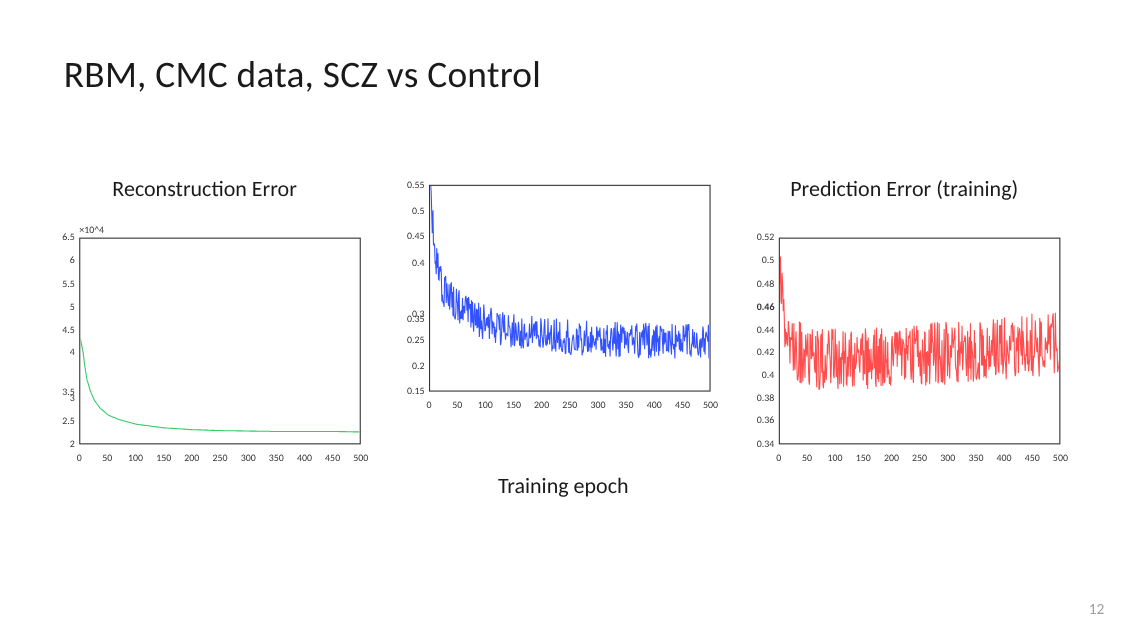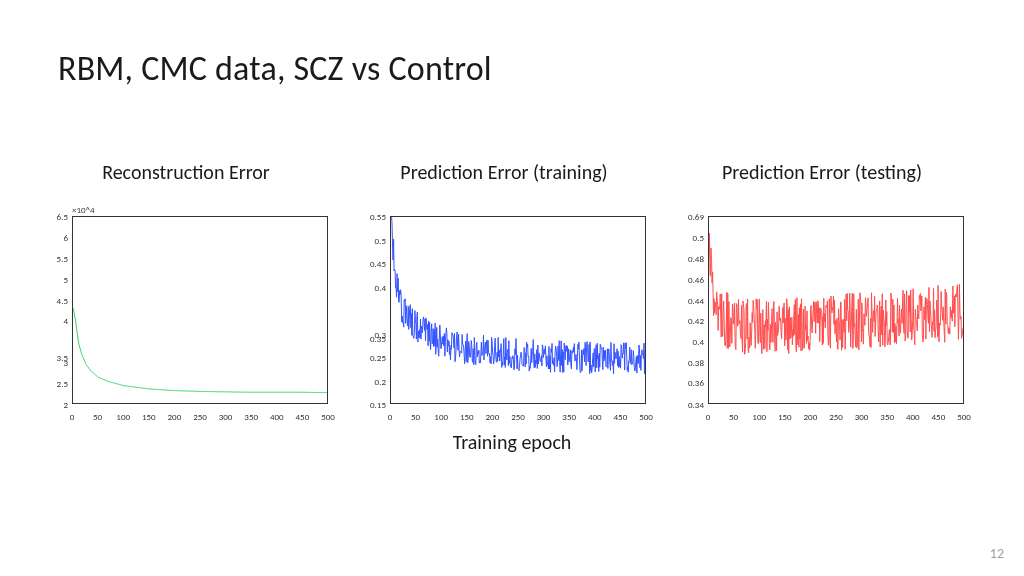--- a/index.html
+++ b/index.html
@@ -136,21 +136,20 @@
           <div class="xtick" style="left: 162px;">250</div>
           <div class="xtick" style="left: 187.6px;">300</div>
           <div class="xtick" style="left: 213.2px;">350</div>
           <div class="xtick" style="left: 238.8px;">400</div>
           <div class="xtick" style="left: 264.4px;">450</div>
           <div class="xtick" style="left: 290px;">500</div>
         </div>
     </div>
 
     <div class="panel">
-      <div class="panel-title">Prediction Error (training)</div>
       <div class="chart-box">
         <div class="plot-area">
           <svg viewBox="0 0 256 188" preserveAspectRatio="none">
               <polyline id="poly1" fill="none" stroke-width="1" points="0.0,-4.6 0.5,-1.7 1.0,5.9 1.5,25.1 2.0,43.4 2.6,22.4 3.1,54.5 3.6,53.1 4.1,54.2 4.6,71.5 5.1,70.5 5.6,81.1 6.1,57.2 6.7,75.4 7.2,61.9 7.7,85.9 8.2,86.4 8.7,74.3 9.2,78.5 9.7,73.6 10.2,78.2 10.8,106.1 11.3,100.0 11.8,107.1 12.3,106.5 12.8,111.3 13.3,83.7 13.8,85.2 14.3,82.7 14.8,107.6 15.4,89.5 15.9,99.2 16.4,106.0 16.9,110.3 17.4,90.4 17.9,113.6 18.4,103.4 18.9,90.6 19.5,88.6 20.0,111.8 20.5,97.5 21.0,119.5 21.5,92.7 22.0,120.3 22.5,120.9 23.0,122.6 23.6,116.1 24.1,94.6 24.6,106.1 25.1,107.8 25.6,123.4 26.1,99.8 26.6,96.0 27.1,126.4 27.6,115.2 28.2,122.2 28.7,114.1 29.2,122.0 29.7,103.1 30.2,123.5 30.7,110.2 31.2,111.5 31.7,117.1 32.3,103.2 32.8,101.0 33.3,105.7 33.8,114.6 34.3,103.1 34.8,125.1 35.3,102.0 35.8,108.3 36.4,113.6 36.9,108.6 37.4,130.1 37.9,105.1 38.4,125.6 38.9,106.4 39.4,125.7 39.9,134.1 40.4,117.2 41.0,107.9 41.5,128.3 42.0,126.6 42.5,112.8 43.0,130.9 43.5,113.7 44.0,130.1 44.5,107.3 45.1,138.8 45.6,129.6 46.1,111.6 46.6,131.6 47.1,123.7 47.6,134.5 48.1,140.7 48.6,125.7 49.2,109.1 49.7,117.9 50.2,133.0 50.7,132.8 51.2,125.7 51.7,121.1 52.2,128.4 52.7,120.2 53.2,130.3 53.8,117.8 54.3,140.7 54.8,126.1 55.3,117.7 55.8,112.1 56.3,116.9 56.8,136.4 57.3,124.0 57.9,130.2 58.4,125.5 58.9,139.2 59.4,129.5 59.9,144.4 60.4,133.1 60.9,133.7 61.4,116.9 62.0,119.4 62.5,119.3 63.0,124.2 63.5,132.3 64.0,117.7 64.5,146.3 65.0,143.5 65.5,134.6 66.0,123.1 66.6,116.2 67.1,130.1 67.6,134.8 68.1,118.5 68.6,132.8 69.1,141.4 69.6,136.0 70.1,135.8 70.7,137.1 71.2,137.5 71.7,118.8 72.2,128.6 72.7,128.9 73.2,131.2 73.7,138.8 74.2,148.3 74.8,134.4 75.3,125.5 75.8,146.3 76.3,126.1 76.8,117.9 77.3,147.4 77.8,142.6 78.3,125.7 78.8,130.0 79.4,141.6 79.9,141.9 80.4,136.5 80.9,124.9 81.4,130.0 81.9,145.7 82.4,147.0 82.9,133.1 83.5,149.4 84.0,121.8 84.5,139.9 85.0,147.2 85.5,149.1 86.0,129.6 86.5,126.6 87.0,141.5 87.6,135.7 88.1,138.6 88.6,134.6 89.1,147.7 89.6,146.1 90.1,147.5 90.6,137.6 91.1,126.5 91.6,140.0 92.2,138.3 92.7,134.6 93.2,119.5 93.7,144.4 94.2,136.1 94.7,129.1 95.2,126.5 95.7,138.1 96.3,126.4 96.8,124.4 97.3,140.7 97.8,124.5 98.3,137.2 98.8,138.6 99.3,137.9 99.8,147.2 100.4,141.1 100.9,148.5 101.4,121.6 101.9,126.1 102.4,137.4 102.9,140.3 103.4,148.6 103.9,144.7 104.4,130.7 105.0,122.4 105.5,139.7 106.0,145.7 106.5,146.9 107.0,136.8 107.5,145.8 108.0,121.8 108.5,141.4 109.1,134.4 109.6,145.6 110.1,137.5 110.6,131.8 111.1,127.9 111.6,152.0 112.1,146.8 112.6,149.8 113.2,136.5 113.7,122.9 114.2,149.6 114.7,141.4 115.2,152.1 115.7,121.8 116.2,137.1 116.7,144.4 117.2,137.2 117.8,133.8 118.3,150.3 118.8,125.0 119.3,147.9 119.8,140.8 120.3,149.7 120.8,151.5 121.3,152.7 121.9,142.0 122.4,143.1 122.9,140.1 123.4,144.4 123.9,154.4 124.4,153.2 124.9,133.3 125.4,139.2 126.0,122.8 126.5,140.1 127.0,153.3 127.5,139.6 128.0,153.5 128.5,153.9 129.0,155.3 129.5,151.1 130.0,143.7 130.6,139.3 131.1,136.6 131.6,139.8 132.1,149.1 132.6,150.3 133.1,150.2 133.6,150.6 134.1,131.9 134.7,132.6 135.2,151.5 135.7,137.3 136.2,148.7 136.7,126.5 137.2,131.0 137.7,128.6 138.2,141.4 138.8,140.8 139.3,155.7 139.8,151.1 140.3,153.0 140.8,145.5 141.3,132.8 141.8,147.2 142.3,138.5 142.8,136.4 143.4,123.9 143.9,147.3 144.4,152.5 144.9,138.2 145.4,152.0 145.9,144.7 146.4,148.3 146.9,134.1 147.5,153.1 148.0,129.4 148.5,148.7 149.0,137.3 149.5,138.5 150.0,143.6 150.5,146.3 151.0,144.9 151.6,140.1 152.1,150.5 152.6,129.2 153.1,131.8 153.6,142.1 154.1,134.6 154.6,133.7 155.1,138.7 155.6,130.2 156.2,143.6 156.7,151.4 157.2,140.2 157.7,149.5 158.2,148.8 158.7,153.7 159.2,130.8 159.7,153.5 160.3,140.8 160.8,157.0 161.3,133.0 161.8,136.8 162.3,127.8 162.8,148.1 163.3,145.3 163.8,149.9 164.4,142.2 164.9,156.7 165.4,137.7 165.9,130.7 166.4,132.3 166.9,141.0 167.4,151.2 167.9,144.4 168.4,130.3 169.0,145.1 169.5,125.0 170.0,146.4 170.5,156.8 171.0,138.5 171.5,125.2 172.0,150.1 172.5,133.9 173.1,157.3 173.6,136.2 174.1,156.6 174.6,127.5 175.1,133.0 175.6,144.2 176.1,130.5 176.6,129.8 177.2,135.8 177.7,130.3 178.2,149.5 178.7,133.1 179.2,144.7 179.7,146.3 180.2,139.0 180.7,134.1 181.2,147.6 181.8,153.5 182.3,135.2 182.8,137.9 183.3,137.2 183.8,131.8 184.3,136.5 184.8,128.0 185.3,145.7 185.9,145.0 186.4,139.0 186.9,143.3 187.4,154.3 187.9,140.7 188.4,128.6 188.9,133.6 189.4,126.4 190.0,143.7 190.5,155.3 191.0,157.3 191.5,156.5 192.0,134.2 192.5,155.3 193.0,143.4 193.5,134.5 194.0,138.9 194.6,132.7 195.1,146.4 195.6,126.7 196.1,132.7 196.6,150.1 197.1,131.7 197.6,125.9 198.1,131.2 198.7,146.5 199.2,140.0 199.7,128.7 200.2,158.4 200.7,126.3 201.2,155.4 201.7,149.6 202.2,157.6 202.8,152.6 203.3,141.9 203.8,137.3 204.3,151.6 204.8,132.9 205.3,133.7 205.8,156.6 206.3,135.4 206.8,129.1 207.4,152.4 207.9,127.6 208.4,143.7 208.9,139.9 209.4,156.1 209.9,137.7 210.4,151.8 210.9,128.6 211.5,130.5 212.0,133.2 212.5,132.4 213.0,145.3 213.5,154.2 214.0,131.6 214.5,145.8 215.0,135.0 215.6,143.9 216.1,134.7 216.6,151.5 217.1,151.3 217.6,151.0 218.1,133.2 218.6,153.1 219.1,135.5 219.6,133.3 220.2,143.0 220.7,148.7 221.2,155.0 221.7,126.8 222.2,145.4 222.7,145.6 223.2,150.3 223.7,145.2 224.3,158.6 224.8,128.1 225.3,147.9 225.8,136.7 226.3,140.0 226.8,143.3 227.3,139.9 227.8,133.2 228.4,150.5 228.9,135.7 229.4,152.1 229.9,140.6 230.4,151.3 230.9,144.1 231.4,152.9 231.9,129.0 232.4,129.7 233.0,142.8 233.5,137.5 234.0,138.1 234.5,127.2 235.0,131.8 235.5,154.7 236.0,127.3 236.5,132.8 237.1,126.9 237.6,141.9 238.1,155.0 238.6,151.3 239.1,156.9 239.6,145.2 240.1,145.2 240.6,131.6 241.2,148.1 241.7,142.6 242.2,134.2 242.7,149.4 243.2,147.4 243.7,148.1 244.2,135.0 244.7,140.8 245.2,151.9 245.8,155.7 246.3,152.6 246.8,145.8 247.3,141.0 247.8,157.7 248.3,140.0 248.8,148.2 249.3,148.1 249.9,129.3 250.4,132.7 250.9,152.4 251.4,140.1 251.9,155.0 252.4,137.1 252.9,134.2 253.4,137.4 254.0,139.7 254.5,143.2 255.0,127.5 255.5,158.4 256.0,134.3" stroke="#3352ff"></polyline>
             </svg>
         </div>
       <div class="ytick" style="top: 196px;">0.15</div>
           <div class="ytick" style="top: 172.5px;">0.2</div>
           <div class="ytick" style="top: 149px;">0.25</div>
           <div class="ytick" style="top: 125.5px;">0.3</div>
@@ -167,37 +166,37 @@
           <div class="xtick" style="left: 162px;">250</div>
           <div class="xtick" style="left: 187.6px;">300</div>
           <div class="xtick" style="left: 213.2px;">350</div>
           <div class="xtick" style="left: 238.8px;">400</div>
           <div class="xtick" style="left: 264.4px;">450</div>
           <div class="xtick" style="left: 290px;">500</div>
         </div>
     </div>
 
     <div class="panel">
-      <div class="panel-title">Prediction Error (testing)</div>
+      <div class="panel-title">Prediction Error (training)</div>
       <div class="chart-box">
         <div class="plot-area">
           <svg viewBox="0 0 256 188" preserveAspectRatio="none">
               <polyline id="poly2" fill="none" stroke-width="1" points="0.0,41.3 0.5,16.3 1.0,57.3 1.5,59.8 2.0,31.3 2.6,44.8 3.1,66.6 3.6,55.5 4.1,76.1 4.6,99.7 5.1,82.6 5.6,97.1 6.1,85.8 6.7,91.1 7.2,98.8 7.7,75.7 8.2,82.2 8.7,89.1 9.2,114.6 9.7,90.5 10.2,92.0 10.8,93.2 11.3,77.8 11.8,99.5 12.3,121.3 12.8,77.7 13.3,114.3 13.8,120.7 14.3,95.9 14.8,85.1 15.4,110.0 15.9,128.9 16.4,130.3 16.9,125.3 17.4,109.1 17.9,76.0 18.4,132.6 18.9,76.9 19.5,132.9 20.0,85.5 20.5,108.2 21.0,131.3 21.5,117.3 22.0,101.8 22.5,102.6 23.0,127.7 23.6,88.1 24.1,94.6 24.6,108.3 25.1,103.3 25.6,87.0 26.1,116.6 26.6,131.6 27.1,134.1 27.6,87.5 28.2,88.8 28.7,110.5 29.2,109.3 29.7,83.3 30.2,107.9 30.7,106.2 31.2,104.6 31.7,118.7 32.3,123.1 32.8,89.3 33.3,122.2 33.8,136.7 34.3,84.9 34.8,90.3 35.3,93.5 35.8,138.8 36.4,137.5 36.9,126.7 37.4,90.3 37.9,87.4 38.4,123.2 38.9,82.9 39.4,134.0 39.9,137.3 40.4,121.4 41.0,132.3 41.5,106.8 42.0,122.7 42.5,129.9 43.0,116.5 43.5,96.6 44.0,106.5 44.5,84.3 45.1,91.0 45.6,103.8 46.1,112.9 46.6,132.7 47.1,118.0 47.6,82.8 48.1,93.1 48.6,83.4 49.2,125.4 49.7,128.1 50.2,108.3 50.7,82.8 51.2,113.6 51.7,127.0 52.2,97.1 52.7,125.1 53.2,138.2 53.8,112.5 54.3,93.7 54.8,133.8 55.3,110.8 55.8,108.8 56.3,133.2 56.8,104.9 57.3,111.3 57.9,85.0 58.4,136.1 58.9,103.5 59.4,114.7 59.9,86.1 60.4,104.8 60.9,133.6 61.4,134.4 62.0,108.5 62.5,126.5 63.0,109.4 63.5,92.6 64.0,109.2 64.5,126.8 65.0,88.0 65.5,85.4 66.0,116.5 66.6,135.7 67.1,106.3 67.6,113.2 68.1,135.1 68.6,95.9 69.1,119.7 69.6,116.8 70.1,113.9 70.7,90.3 71.2,104.6 71.7,102.0 72.2,103.1 72.7,116.8 73.2,123.1 73.7,104.4 74.2,91.7 74.8,107.2 75.3,89.6 75.8,86.9 76.3,130.3 76.8,102.4 77.3,123.3 77.8,124.4 78.3,82.5 78.8,88.9 79.4,134.4 79.9,93.6 80.4,138.0 80.9,90.7 81.4,123.2 81.9,101.7 82.4,122.5 82.9,119.3 83.5,101.2 84.0,129.2 84.5,113.9 85.0,120.5 85.5,100.0 86.0,88.6 86.5,119.0 87.0,83.4 87.6,132.0 88.1,136.2 88.6,81.6 89.1,119.4 89.6,129.2 90.1,98.5 90.6,131.7 91.1,91.7 91.6,123.7 92.2,87.8 92.7,135.4 93.2,82.6 93.7,101.6 94.2,134.8 94.7,128.2 95.2,93.3 95.7,132.7 96.3,130.5 96.8,90.0 97.3,113.9 97.8,110.7 98.3,127.7 98.8,94.9 99.3,124.7 99.8,120.3 100.4,133.4 100.9,126.7 101.4,134.8 101.9,128.0 102.4,93.3 102.9,89.4 103.4,110.2 103.9,117.2 104.4,103.3 105.0,94.2 105.5,85.4 106.0,105.7 106.5,86.1 107.0,88.5 107.5,117.6 108.0,85.7 108.5,97.5 109.1,107.2 109.6,84.6 110.1,85.8 110.6,107.4 111.1,91.5 111.6,126.0 112.1,105.7 112.6,92.2 113.2,95.2 113.7,96.9 114.2,129.4 114.7,100.7 115.2,127.8 115.7,82.1 116.2,105.8 116.7,97.7 117.2,112.1 117.8,90.0 118.3,89.1 118.8,91.3 119.3,84.7 119.8,119.3 120.3,129.6 120.8,119.6 121.3,82.7 121.9,127.7 122.4,132.6 122.9,79.9 123.4,89.1 123.9,96.8 124.4,91.8 124.9,93.7 125.4,80.1 126.0,108.6 126.5,84.0 127.0,117.9 127.5,104.5 128.0,105.4 128.5,126.4 129.0,102.4 129.5,132.2 130.0,133.8 130.6,92.7 131.1,104.9 131.6,111.0 132.1,124.4 132.6,85.9 133.1,86.2 133.6,134.8 134.1,104.1 134.7,131.9 135.2,103.3 135.7,109.4 136.2,116.6 136.7,83.4 137.2,133.7 137.7,117.3 138.2,78.1 138.8,105.0 139.3,77.2 139.8,94.1 140.3,95.6 140.8,116.7 141.3,111.1 141.8,77.0 142.3,95.9 142.8,131.5 143.4,109.2 143.9,90.5 144.4,76.8 144.9,132.9 145.4,129.2 145.9,77.7 146.4,111.0 146.9,107.6 147.5,123.9 148.0,131.6 148.5,93.3 149.0,132.3 149.5,130.8 150.0,114.4 150.5,82.9 151.0,134.2 151.6,104.4 152.1,76.5 152.6,79.7 153.1,89.4 153.6,126.3 154.1,86.8 154.6,112.8 155.1,116.8 155.6,128.5 156.2,97.7 156.7,106.5 157.2,109.4 157.7,81.6 158.2,88.8 158.7,100.5 159.2,93.8 159.7,91.6 160.3,81.8 160.8,115.7 161.3,119.9 161.8,121.3 162.3,131.1 162.8,102.6 163.3,131.9 163.8,76.6 164.4,100.6 164.9,116.7 165.4,101.3 165.9,94.5 166.4,105.7 166.9,80.1 167.4,120.8 167.9,111.0 168.4,94.5 169.0,94.4 169.5,88.9 170.0,91.3 170.5,115.2 171.0,126.2 171.5,108.6 172.0,84.8 172.5,131.4 173.1,99.2 173.6,90.1 174.1,119.2 174.6,77.6 175.1,129.7 175.6,94.1 176.1,101.4 176.6,106.6 177.2,131.3 177.7,125.3 178.2,83.8 178.7,109.8 179.2,95.7 179.7,127.6 180.2,129.4 180.7,126.2 181.2,120.9 181.8,113.7 182.3,126.9 182.8,129.4 183.3,76.8 183.8,78.8 184.3,91.5 184.8,116.4 185.3,83.1 185.9,116.8 186.4,88.9 186.9,127.3 187.4,107.6 187.9,126.1 188.4,110.7 188.9,128.1 189.4,111.7 190.0,81.9 190.5,107.6 191.0,103.1 191.5,120.4 192.0,89.2 192.5,117.7 193.0,116.7 193.5,102.6 194.0,93.0 194.6,107.5 195.1,85.9 195.6,74.1 196.1,111.0 196.6,117.6 197.1,77.8 197.6,125.4 198.1,123.6 198.7,89.5 199.2,74.5 199.7,113.0 200.2,121.8 200.7,122.5 201.2,79.5 201.7,96.5 202.2,79.4 202.8,116.1 203.3,73.8 203.8,102.6 204.3,124.2 204.8,117.2 205.3,104.6 205.8,72.5 206.3,111.1 206.8,116.2 207.4,129.2 207.9,93.3 208.4,99.7 208.9,106.0 209.4,108.2 209.9,115.2 210.4,89.1 210.9,99.9 211.5,102.9 212.0,79.4 212.5,82.3 213.0,77.3 213.5,94.9 214.0,91.4 214.5,79.7 215.0,118.9 215.6,126.3 216.1,123.7 216.6,90.9 217.1,103.7 217.6,99.4 218.1,81.2 218.6,123.4 219.1,88.7 219.6,82.3 220.2,88.7 220.7,102.6 221.2,107.5 221.7,71.2 222.2,115.9 222.7,84.8 223.2,93.7 223.7,102.6 224.3,113.3 224.8,121.6 225.3,106.4 225.8,107.6 226.3,72.2 226.8,115.5 227.3,93.8 227.8,122.0 228.4,114.5 228.9,110.5 229.4,83.9 229.9,92.5 230.4,121.4 230.9,69.0 231.4,120.9 231.9,126.1 232.4,107.4 233.0,109.4 233.5,97.0 234.0,75.1 234.5,90.5 235.0,96.3 235.5,104.4 236.0,90.7 236.5,103.1 237.1,117.0 237.6,126.6 238.1,72.9 238.6,108.2 239.1,76.1 239.6,78.5 240.1,108.0 240.6,109.6 241.2,117.7 241.7,112.0 242.2,113.4 242.7,118.4 243.2,90.7 243.7,100.6 244.2,101.8 244.7,94.3 245.2,105.3 245.8,69.7 246.3,97.2 246.8,89.9 247.3,80.1 247.8,110.9 248.3,78.2 248.8,80.1 249.3,80.9 249.9,72.1 250.4,68.5 250.9,97.4 251.4,123.7 251.9,102.3 252.4,68.0 252.9,95.8 253.4,103.3 254.0,100.7 254.5,122.7 255.0,119.6 255.5,117.9 256.0,111.8" stroke="#ff4d4d"></polyline>
             </svg>
         </div>
       <div class="ytick" style="top: 196px;">0.34</div>
           <div class="ytick" style="top: 174px;">0.36</div>
           <div class="ytick" style="top: 154.222px;">0.38</div>
           <div class="ytick" style="top: 133.333px;">0.4</div>
           <div class="ytick" style="top: 112.444px;">0.42</div>
           <div class="ytick" style="top: 91.5556px;">0.44</div>
-          <div class="ytick" style="top: 70.6667px;">0.46</div>
+          <div class="ytick" style="top: 70.6667px; font-weight: bold;">0.46</div>
           <div class="ytick" style="top: 49.7778px;">0.48</div>
           <div class="ytick" style="top: 28.8889px;">0.5</div>
-          <div class="ytick" style="top: 8px;">0.69</div>
+          <div class="ytick" style="top: 8px;">0.52</div>
           <div class="xtick" style="left: 34px;">0</div>
           <div class="xtick" style="left: 59.6px;">50</div>
           <div class="xtick" style="left: 85.2px;">100</div>
           <div class="xtick" style="left: 110.8px;">150</div>
           <div class="xtick" style="left: 136.4px;">200</div>
           <div class="xtick" style="left: 162px;">250</div>
           <div class="xtick" style="left: 187.6px;">300</div>
           <div class="xtick" style="left: 213.2px;">350</div>
           <div class="xtick" style="left: 238.8px;">400</div>
           <div class="xtick" style="left: 264.4px;">450</div>

